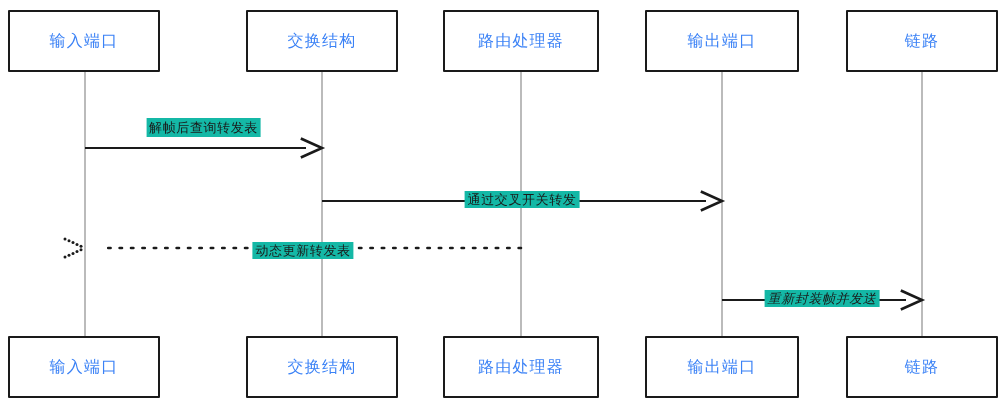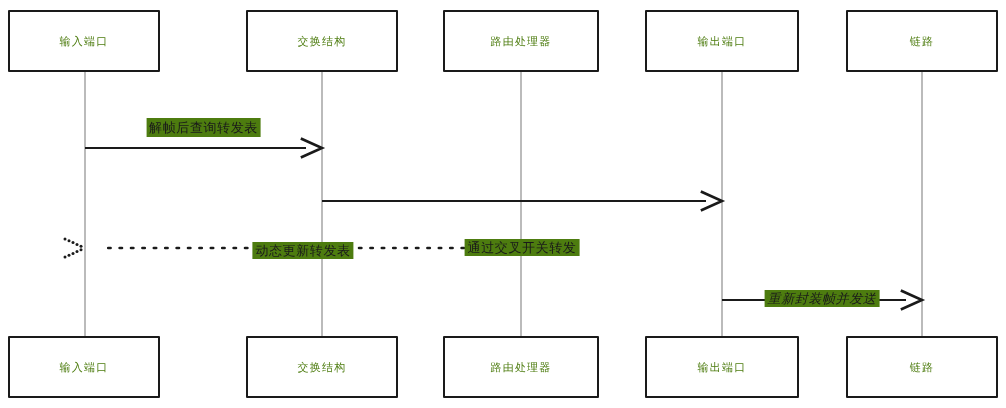--- a/index.html
+++ b/index.html
@@ -28,33 +28,33 @@
     position: absolute;
     box-sizing: border-box;
     border: 2.5px solid #1a1a1a;
     background: #ffffff;
     display: flex;
     align-items: center;
     justify-content: center;
     border-radius: 1px;
   }
   .actor-label {
-    font-size: 11px;
-    color: #4d7c0f;
+    font-size: 16px;
+    color: #3b82f6;
     letter-spacing: 1.2px;
     white-space: nowrap;
     line-height: 1;
   }
   .msg-label {
     position: absolute;
     font-size: 13px;
     color: #1a1a1a;
     letter-spacing: 0.6px;
     white-space: nowrap;
-    background: #4d7c0f;
+    background: #14b8a6;
     padding: 0 3px;
     text-align: center;
     line-height: 17px;
     transform: translateX(-50%);
   }
   .msg-label.two-line {
     line-height: 19px;
   }
 </style>
 </head>
@@ -124,21 +124,21 @@
         <span class="actor-label">输出端口</span>
       </div>
       <div class="actor-box" style="left: 846px; top: 336px; width: 152px; height: 62px;">
         <span class="actor-label">链路</span>
       </div>
     </div>
   <div id="msg-labels">
       <div class="msg-label two-line" style="left: 203.5px; top: 118px;">
         <div>解帧后查询转发表</div>
       </div>
-      <div class="msg-label" style="left: 522px; top: 191px; margin-top: 48px;">
+      <div class="msg-label" style="left: 522px; top: 191px;">
         <div>通过交叉开关转发</div>
       </div>
       <div class="msg-label" style="left: 303px; top: 242px;">
         <div>动态更新转发表</div>
       </div>
       <div class="msg-label" style="left: 822px; top: 290px; font-style: italic;">
         <div>重新封装帧并发送</div>
       </div>
     </div>
 

